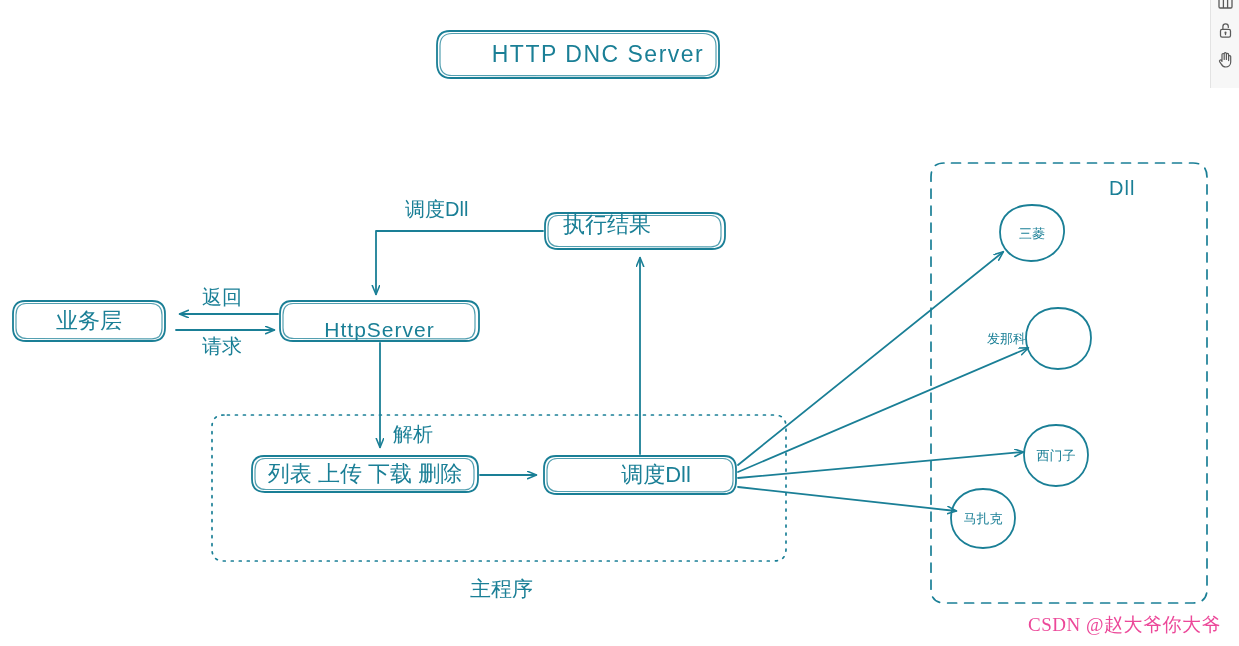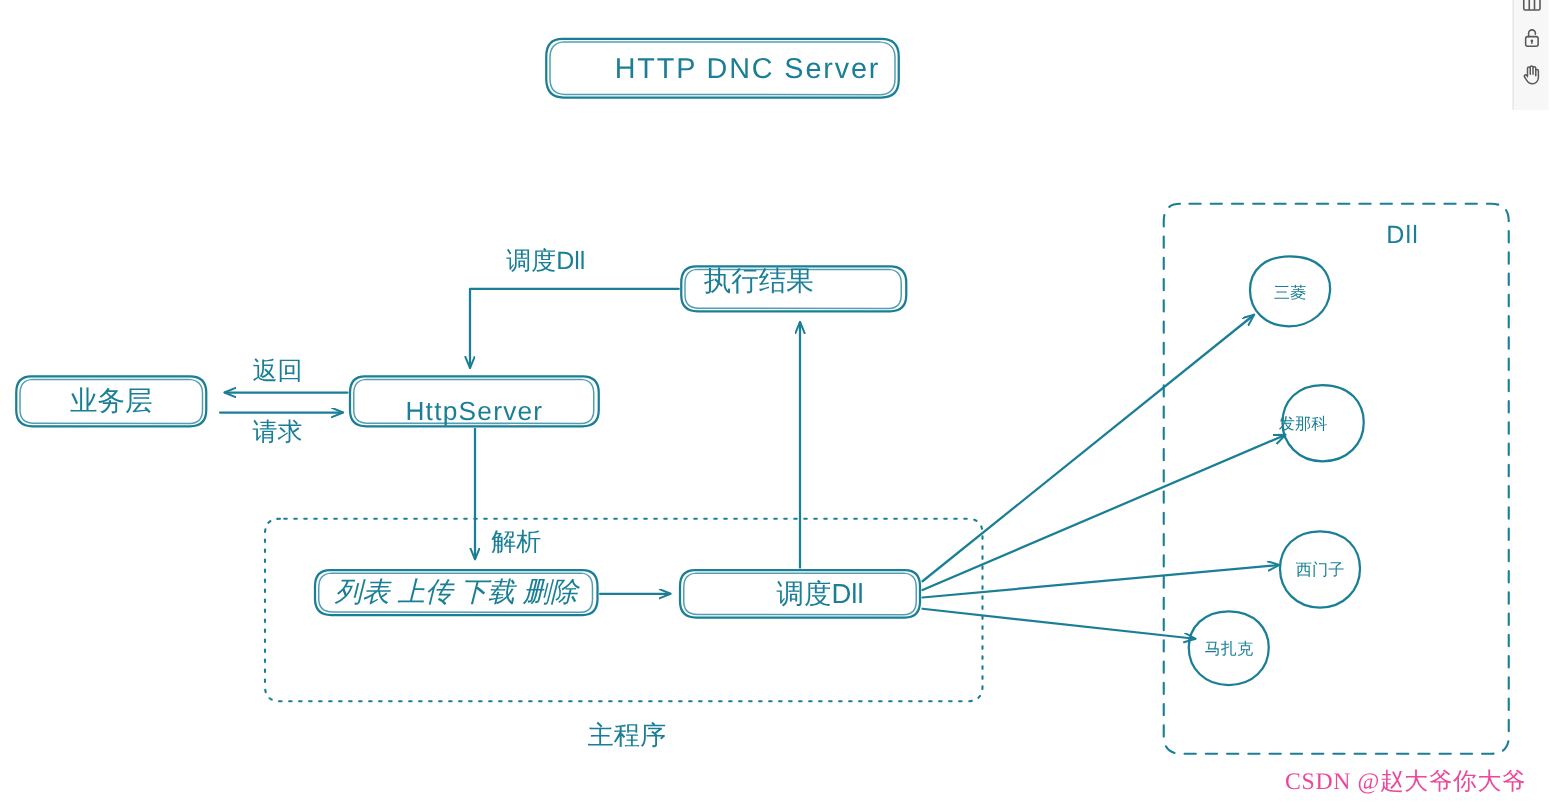--- a/index.html
+++ b/index.html
@@ -152,39 +152,39 @@
 </svg>
 
 <div class="label title-text node-label" style="left:437px; top:31px; width:282px; height:47px;">HTTP DNC Server</div>
 
 <div class="label box-text node-label" style="left:13px; top:301px; width:152px; height:40px;">业务层</div>
 
 <div class="label mono-text node-label" style="left:280px; top:301px; width:199px; height:56px;">HttpServer</div>
 
 <div class="label box-text node-label" style="left:517px; top:213px; width:180px; height:23px;">执行结果</div>
 
-<div class="label box-text node-label" style="left:252px; top:456px; width:226px; height:36px;font-style:italic;">列表 上传 下载 删除</div>
+<div class="label box-text node-label" style="left:252px; top:456px; width:226px; height:36px;">列表 上传 下载 删除</div>
 
 <div class="label box-text node-label" style="left:544px; top:456px; width:224px; height:38px;">调度Dll</div>
 
 <div class="label edge-text" style="left:202px; top:287px;">返回</div>
 
 <div class="label edge-text" style="left:202px; top:336px;">请求</div>
 
 <div class="label edge-text" style="left:405px; top:199px;">调度Dll</div>
 
 <div class="label edge-text" style="left:393px; top:424px;">解析</div>
 
 <div class="label group-text" style="left:470px; top:578px;">主程序</div>
 
 <div class="label dll-text" style="left:1109px; top:178px;">Dll</div>
 
 <div class="label circle-text node-label" style="left:1000px; top:205px; width:64px; height:56px;">三菱</div>
 
-<div class="label circle-text node-label" style="left:1010px; top:308px; width:65px; height:61px;">发那科</div>
+<div class="label circle-text node-label" style="left:974px; top:308px; width:65px; height:61px;">发那科</div>
 
 <div class="label circle-text node-label" style="left:1024px; top:425px; width:64px; height:61px;">西门子</div>
 
 <div class="label circle-text node-label" style="left:951px; top:489px; width:64px; height:59px;">马扎克</div>
 
 <div id="toolbar">
 
   <div class="tool" style="height:16px; align-items:flex-start;">
     <span>
       <svg width="15" height="14" viewBox="0 0 15 14" fill="none" stroke="#5a5a5a" stroke-width="1.3">

